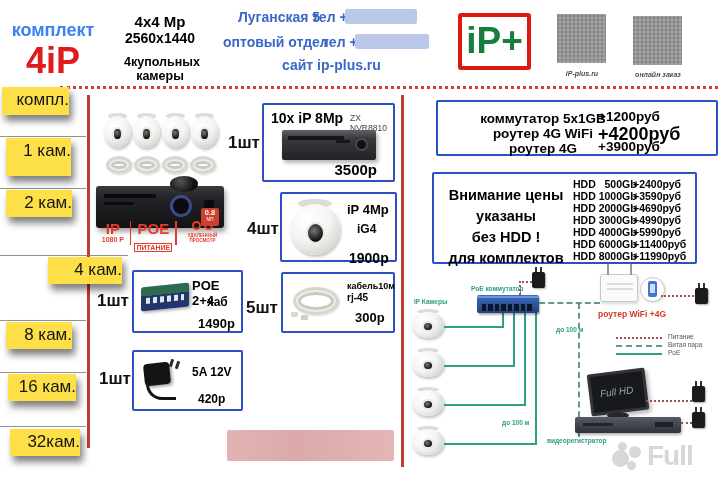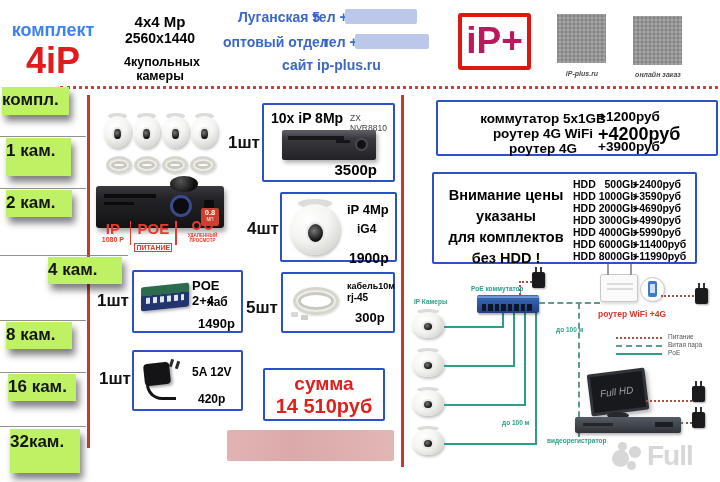--- a/index.html
+++ b/index.html
@@ -3,21 +3,21 @@
 <meta charset="utf-8">
 <style>
 *{box-sizing:border-box;margin:0;padding:0}
 body{width:720px;height:482px;background:#fff;font-family:"Liberation Sans","DejaVu Sans",sans-serif;overflow:hidden}
 #app{position:relative;width:720px;height:482px;background:#fff;overflow:hidden}
 .abs{position:absolute}
 .b{font-weight:bold}
 .ctr{text-align:center}
 .pre{white-space:pre}
 .bluebox{position:absolute;border:2px solid #2b50c8;background:#fff;border-radius:2px}
-.orange-btn{position:absolute;background:#bef264;color:#151515;font-weight:bold;font-size:17px;text-align:left;box-shadow:3px 6px 7px rgba(0,0,0,.5);z-index:3;line-height:26px}
+.orange-btn{position:absolute;background:#fde047;color:#151515;font-weight:normal;font-size:17px;text-align:right;box-shadow:3px 6px 7px rgba(0,0,0,.5);z-index:3;line-height:26px}
 .sep{position:absolute;left:0;width:86px;height:1px;background:#777;opacity:.8;z-index:1}
 .redline{position:absolute;width:3px;background:#c23b33;z-index:0}
 .qty{position:absolute;font-weight:bold;font-size:17px;color:#111}
 .bluetxt{position:absolute;color:#3a67c8;font-weight:bold;font-size:14px}
 .blur-rect{position:absolute;background:#bcc8ea;border-radius:2px}
 .qr{position:absolute;background-color:#969696;background-image:repeating-linear-gradient(0deg,rgba(255,255,255,.14) 0 2px,transparent 2px 4px),repeating-linear-gradient(90deg,rgba(0,0,0,.12) 0 2px,transparent 2px 4px)}
 .qr-cap{position:absolute;font-size:7px;font-style:italic;font-weight:bold;color:#4a4a4a;text-align:center}
 .cam{position:absolute}
 .cam .ring{position:absolute;left:16%;top:0;width:68%;height:16%;border-radius:50%;background:#dcdcda}
 .cam .ball{position:absolute;left:0;top:9%;width:100%;height:88%;border-radius:50%;background:radial-gradient(circle at 36% 30%,#ffffff 0%,#f4f4f2 45%,#dadad6 75%,#bfbfba 100%);box-shadow:1px 2px 3px rgba(0,0,0,.25)}
@@ -56,21 +56,21 @@
 
   <span class="bluetxt" style="left:238px;top:9px">Луганская 5</span>
   <span class="bluetxt" style="left:312px;top:9px">тел +</span>
   <div class="blur-rect" style="left:345px;top:9px;width:72px;height:15px"></div>
   <span class="bluetxt" style="left:223px;top:34px">оптовый отдел</span>
   <span class="bluetxt" style="left:322px;top:34px">тел +</span>
   <div class="blur-rect" style="left:355px;top:34px;width:74px;height:15px"></div>
   <span class="bluetxt" style="left:282px;top:57px">сайт ip-plus.ru</span>
 
   <div class="abs ctr" style="left:458px;top:13px;width:73px;height:57px;border:4px solid #dc1812;border-radius:3px">
-    <span class="b" style="font-size:37px;line-height:48px;color:#be185d">iP+</span>
+    <span class="b" style="font-size:37px;line-height:48px;color:#15803d">iP+</span>
   </div>
   <div class="qr" style="left:557px;top:14px;width:49px;height:49px"></div>
   <div class="qr-cap" style="left:553px;top:70px;width:58px">iP-plus.ru</div>
   <div class="qr" style="left:633px;top:16px;width:49px;height:49px"></div>
   <div class="qr-cap" style="left:626px;top:71px;width:64px">онлайн заказ</div>
 
   <div class="abs" style="left:60px;top:86px;width:658px;border-top:3px dotted #d04038"></div>
 
   <div class="sep" style="top:136px"></div>
   <div class="sep" style="top:188px"></div>
@@ -78,21 +78,21 @@
   <div class="sep" style="top:320px"></div>
   <div class="sep" style="top:372px"></div>
   <div class="sep" style="top:426px"></div>
 
   <div class="orange-btn" style="left:2px;top:87px;width:67px;height:28px">компл.</div>
   <div class="orange-btn" style="left:6px;top:138px;width:65px;height:38px">1 кам.</div>
   <div class="orange-btn" style="left:6px;top:190px;width:66px;height:27px">2 кам.</div>
   <div class="orange-btn" style="left:48px;top:257px;width:74px;height:27px">4 кам.</div>
   <div class="orange-btn" style="left:6px;top:322px;width:66px;height:27px">8 кам.</div>
   <div class="orange-btn" style="left:8px;top:374px;width:68px;height:27px">16 кам.</div>
-  <div class="orange-btn" style="left:10px;top:429px;width:70px;height:44px">32кам.</div>
+  <div class="orange-btn" style="left:10px;top:429px;width:70px;height:27px">32кам.</div>
 
   <div class="redline" style="left:87px;top:95px;height:353px"></div>
   <div class="redline" style="left:401px;top:95px;height:372px"></div>
 
   <div class="cam" style="left:104px;top:113px;width:27px;height:36px">
       <div class="ring"></div>
       <div class="ball"></div>
       <div class="lens"></div>
     </div>
   <div class="cam" style="left:133px;top:113px;width:27px;height:36px">
@@ -198,42 +198,38 @@
     <div class="abs" style="left:8px;top:6px;width:46px;height:46px">
       <div class="abs" style="left:2px;top:5px;width:26px;height:22px;background:#141416;border-radius:4px;transform:rotate(-6deg);box-shadow:2px 2px 3px rgba(0,0,0,.35)"></div>
       <div class="abs" style="left:28px;top:1px;width:3px;height:8px;background:#2c2c2e;transform:rotate(18deg)"></div>
       <div class="abs" style="left:34px;top:3px;width:3px;height:8px;background:#2c2c2e;transform:rotate(18deg)"></div>
       <div class="abs" style="left:4px;top:24px;width:30px;height:18px;border-bottom:3px solid #141416;border-left:3px solid #141416;border-radius:0 0 0 16px"></div>
     </div>
     <span class="abs b" style="left:58px;top:13px;font-size:12px">5A 12V</span>
     <span class="abs b" style="left:64px;top:40px;font-size:12px">420р</span>
   </div>
 
-  <div class="bluebox ctr" style="left:263px;top:368px;width:122px;height:53px">
-    <div class="b" style="font-size:19px;color:#e0201c;margin-top:3px">сумма</div>
-    <div class="b" style="font-size:20px;color:#e0201c">14 510руб</div>
-  </div>
 
   <div class="abs" style="left:227px;top:430px;width:167px;height:31px;background:linear-gradient(90deg,#e3b3b3,#dba9a9 40%,#e3b6b6);border-radius:2px"></div>
 
   <div class="bluebox" style="left:436px;top:100px;width:282px;height:56px">
     <div class="abs" style="left:20px;top:7px;width:170px;text-align:center"><span class="b" style="font-size:13.5px">коммутатор 5x1GB</span></div>
     <span class="abs b" style="left:160px;top:7px;font-size:13.5px">+1200руб</span>
     <div class="abs" style="left:20px;top:22px;width:170px;text-align:center"><span class="b" style="font-size:13.5px">роутер 4G WiFi</span></div>
     <span class="abs b" style="left:160px;top:22px;font-size:18px">+4200руб</span>
     <div class="abs" style="left:20px;top:37px;width:170px;text-align:center"><span class="b" style="font-size:13.5px">роутер 4G</span></div>
     <span class="abs b" style="left:160px;top:37px;font-size:13.5px">+3900руб</span>
   </div>
 
   <div class="bluebox" style="left:432px;top:172px;width:265px;height:92px">
     <div class="abs ctr" style="left:4px;top:11px;width:136px;line-height:21px">
       <span class="b" style="font-size:14.5px;display:block">Внимание цены</span>
       <span class="b" style="font-size:14.5px;display:block">указаны</span>
+      <span class="b" style="font-size:14.5px;display:block">без HDD !</span>
       <span class="b" style="font-size:14.5px;display:block">для комплектов</span>
-      <span class="b" style="font-size:14.5px;display:block">без HDD !</span>
     </div>
     <span class="abs b pre" style="left:139px;top:4px;font-size:10.5px">HDD   500Gb</span>
       <span class="abs b" style="left:199px;top:4px;font-size:10.5px">+2400руб</span>
     <span class="abs b pre" style="left:139px;top:16px;font-size:10.5px">HDD 1000Gb</span>
       <span class="abs b" style="left:199px;top:16px;font-size:10.5px">+3590руб</span>
     <span class="abs b pre" style="left:139px;top:28px;font-size:10.5px">HDD 2000Gb</span>
       <span class="abs b" style="left:199px;top:28px;font-size:10.5px">+4690руб</span>
     <span class="abs b pre" style="left:139px;top:40px;font-size:10.5px">HDD 3000Gb</span>
       <span class="abs b" style="left:199px;top:40px;font-size:10.5px">+4990руб</span>
     <span class="abs b pre" style="left:139px;top:52px;font-size:10.5px">HDD 4000Gb</span>

